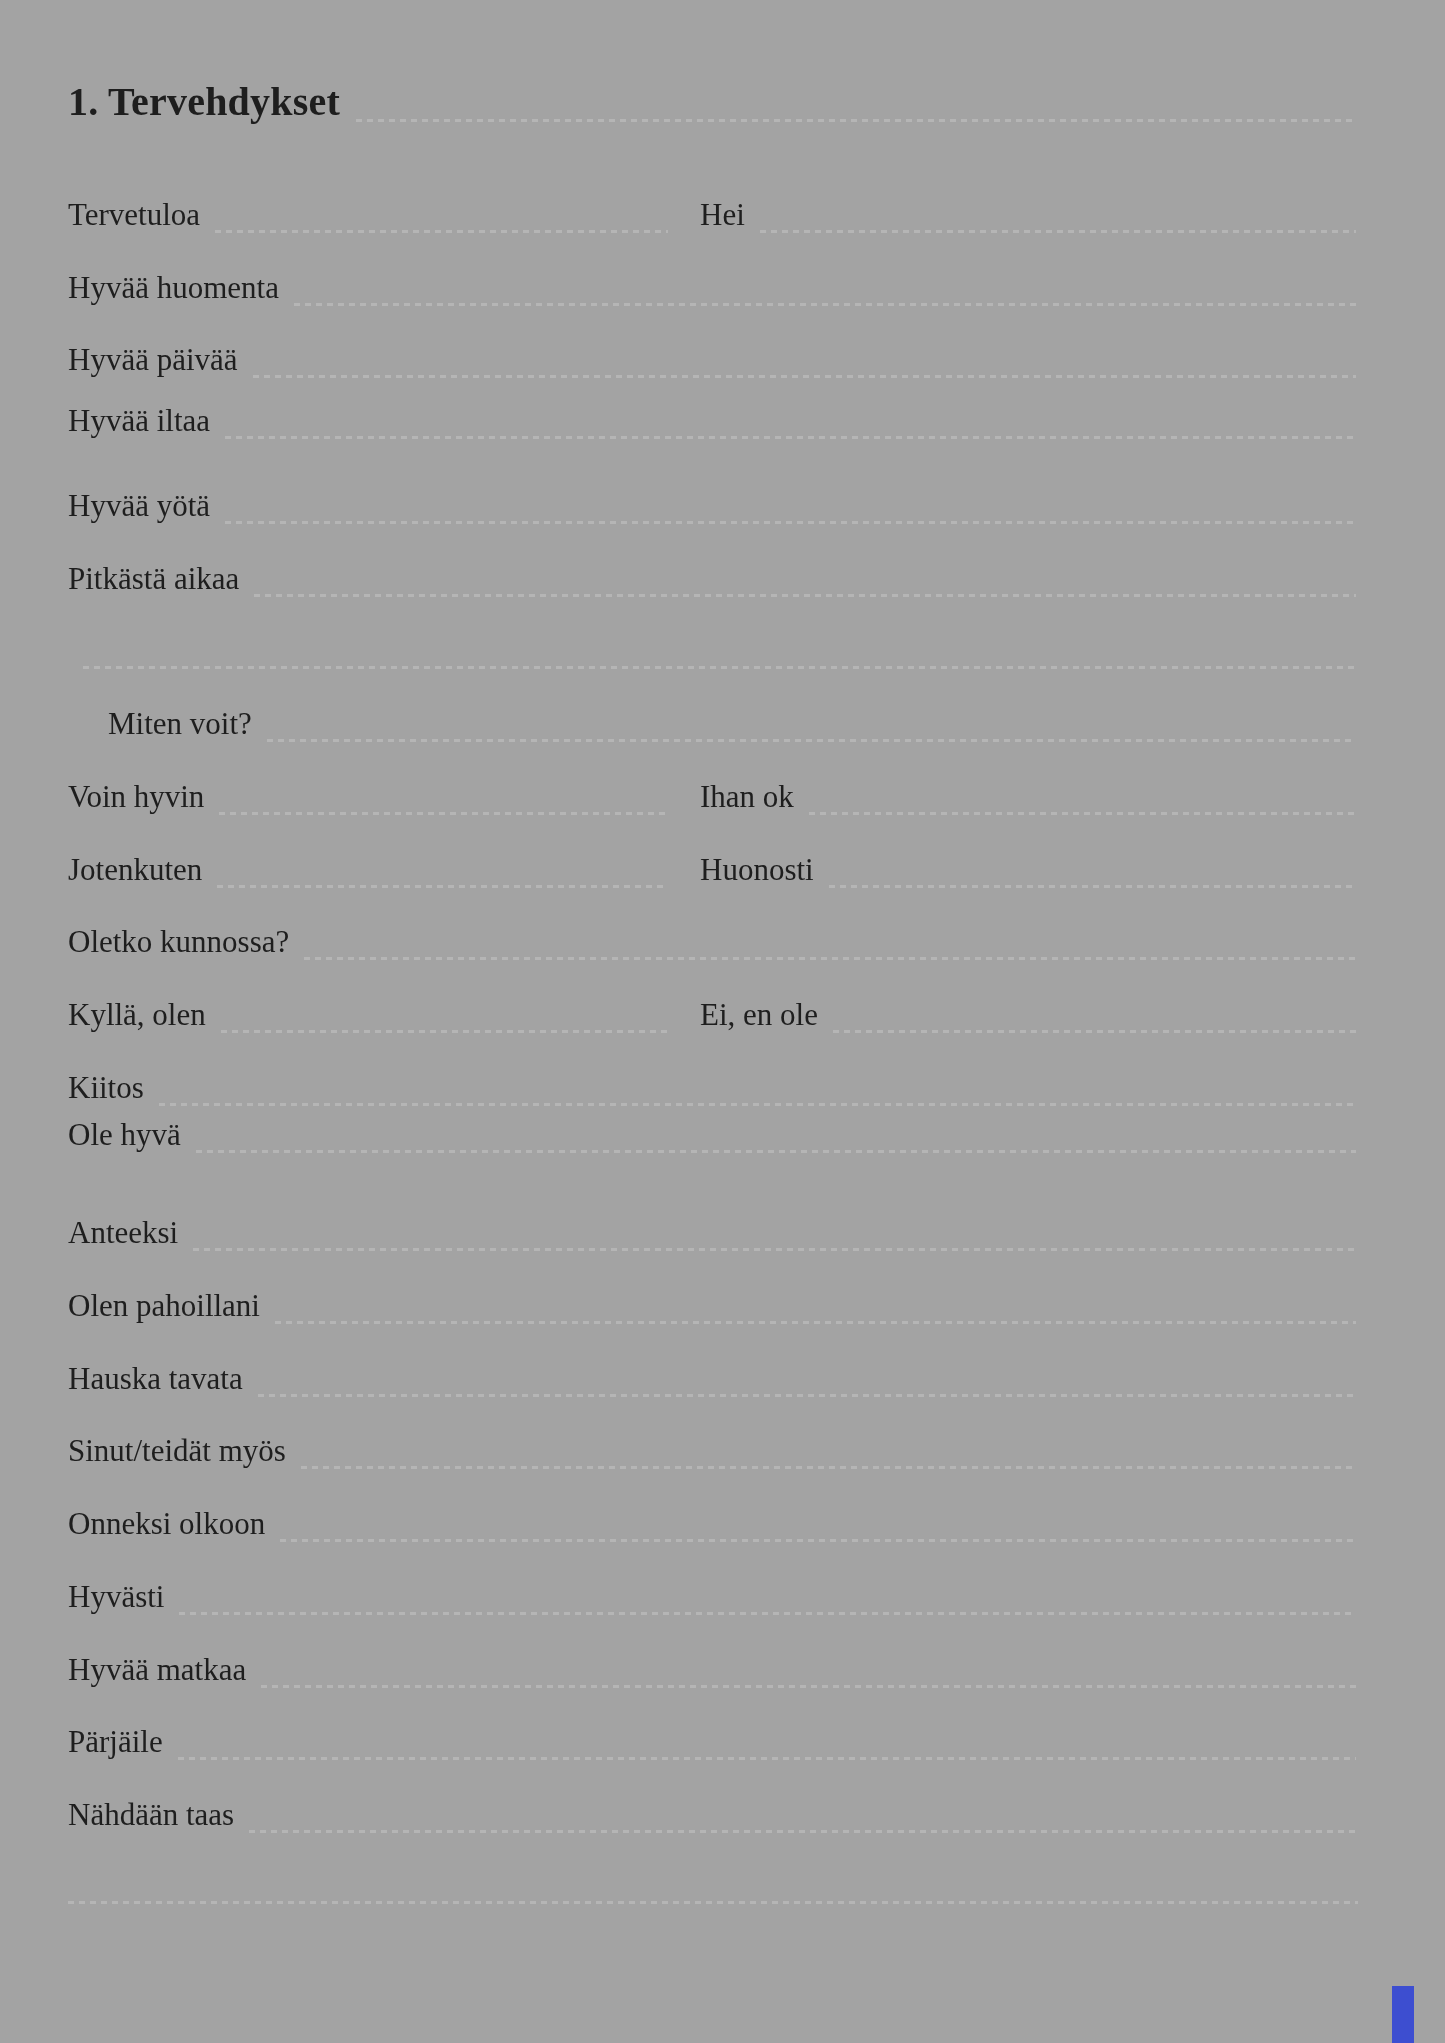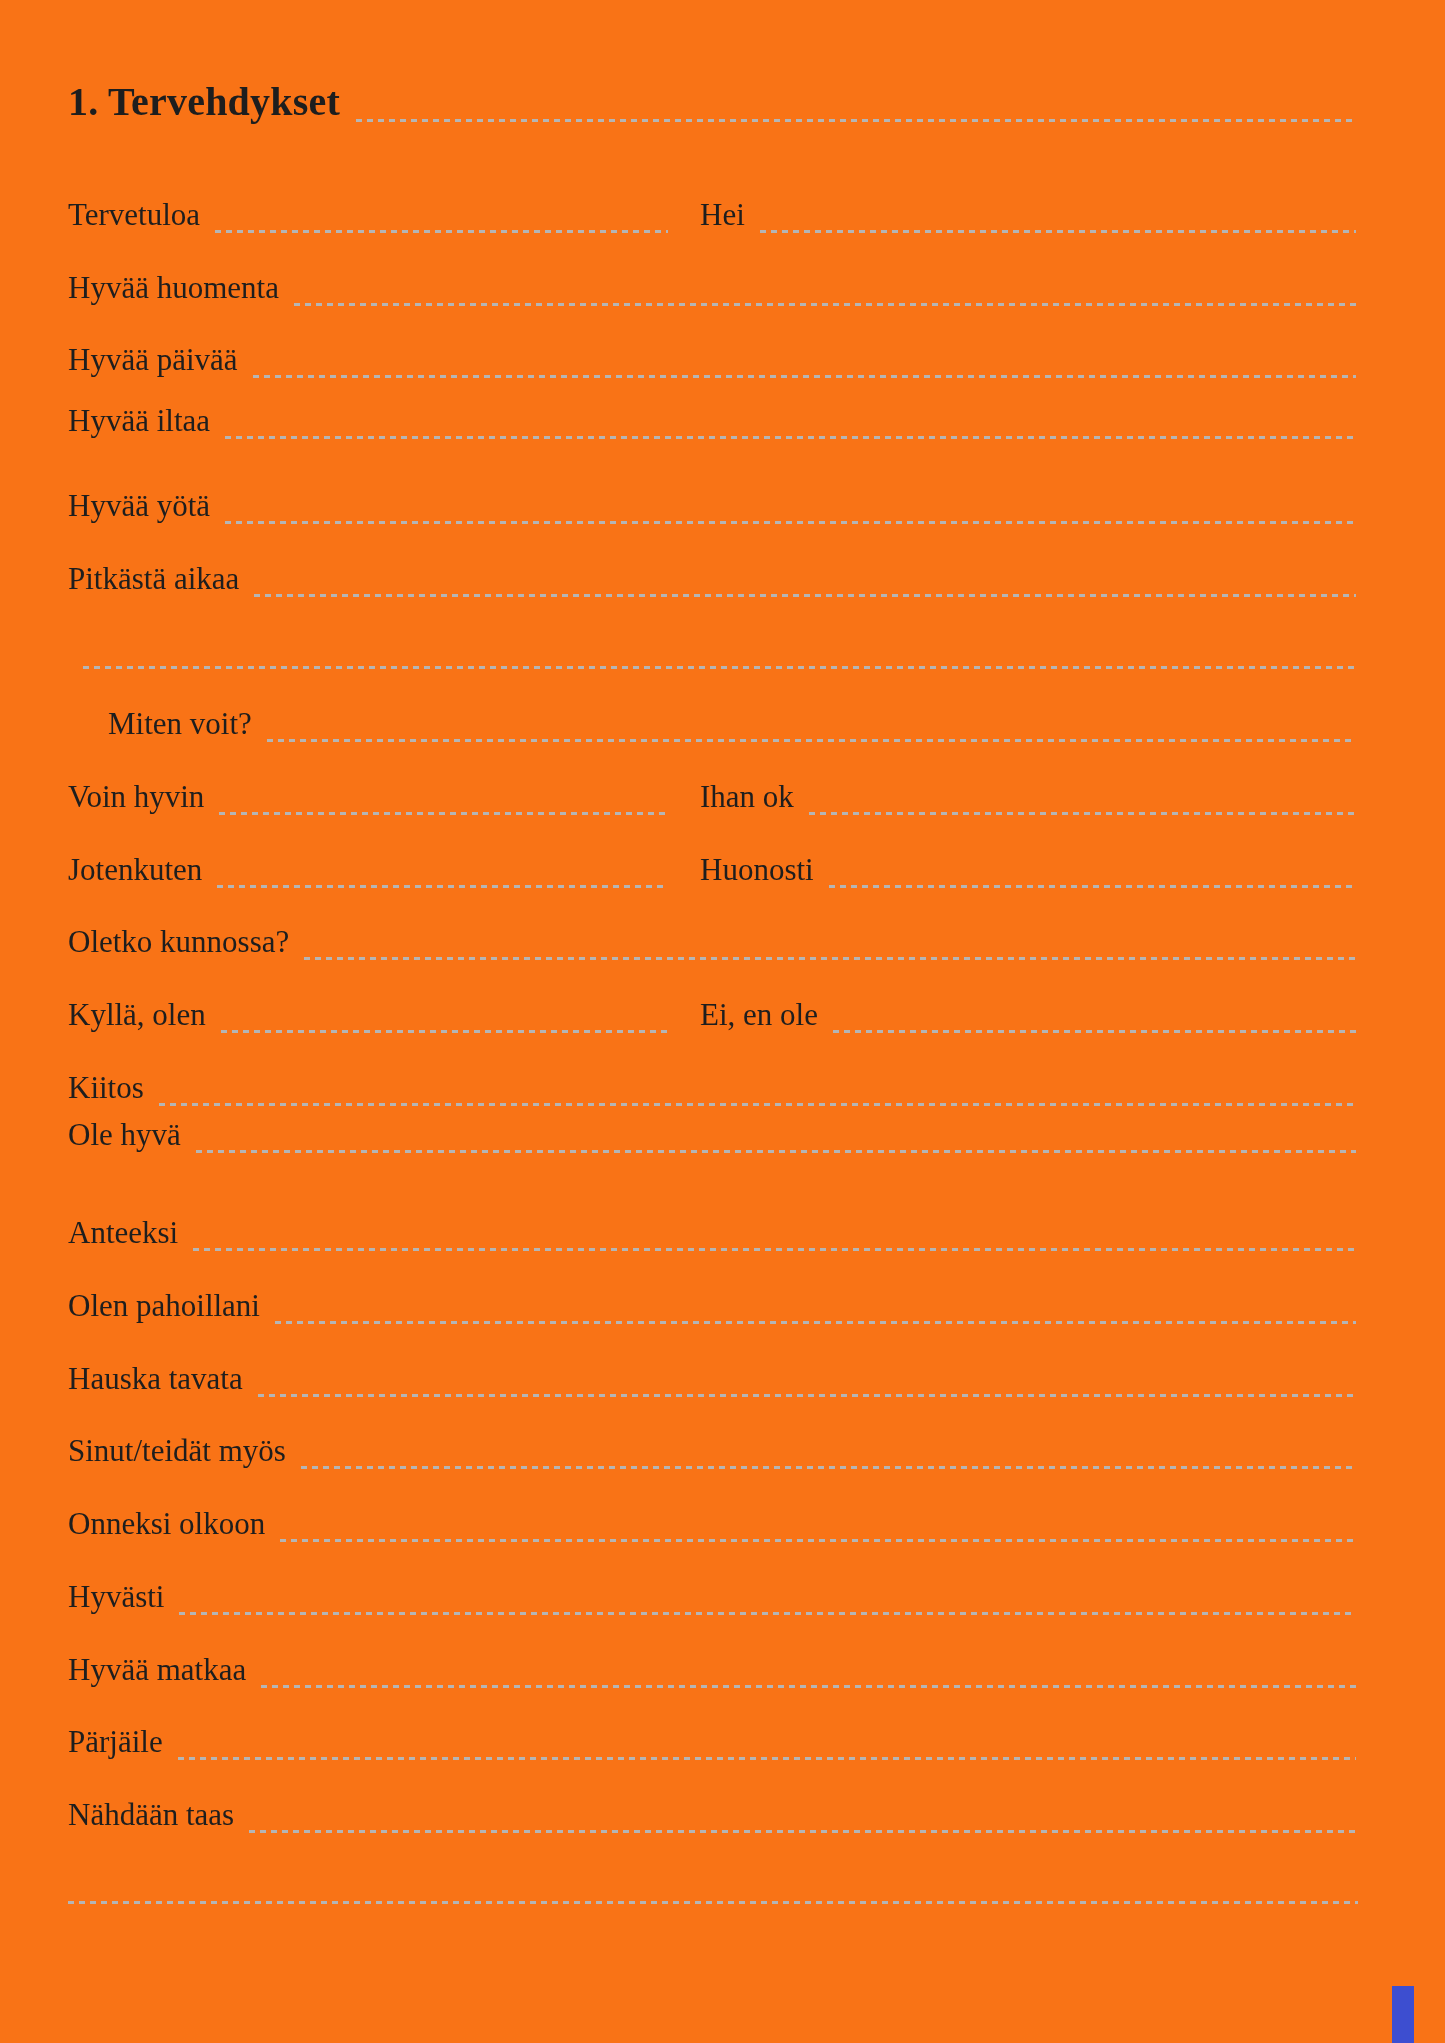--- a/index.html
+++ b/index.html
@@ -5,21 +5,21 @@
   :root{
     --text:#1e1e1e;
     --dash:#b5b5b5;
     --tab:#3d4ed0;
   }
   html,body{margin:0;padding:0;background:#ffffff;}
   #page{
     position:relative;
     width:1445px;
     height:2043px;
-    background:#f97316;
+    background:#a3a3a3;
     overflow:hidden;
     font-family:"Liberation Serif", serif;
     color:var(--text);
   }
   .hrow{
     position:absolute;
     left:68px;
     right:87px;
     display:flex;
   }

